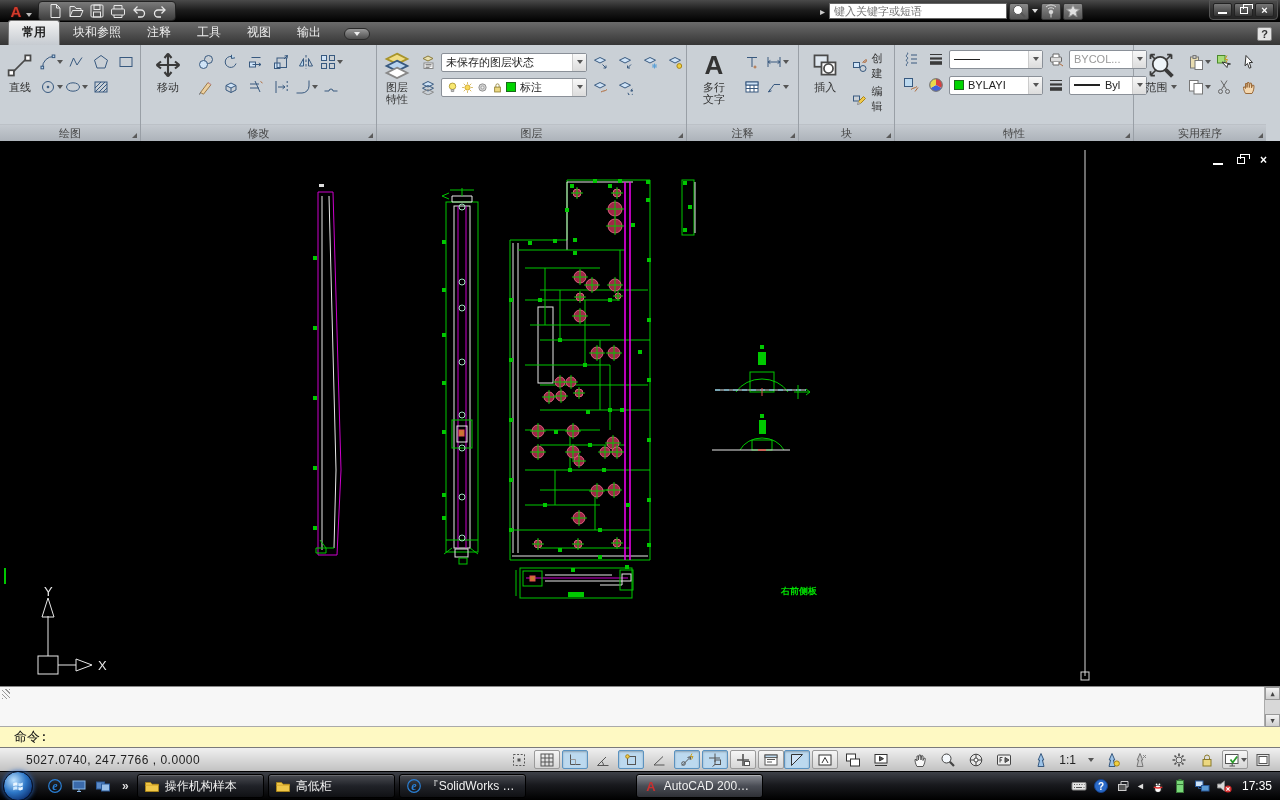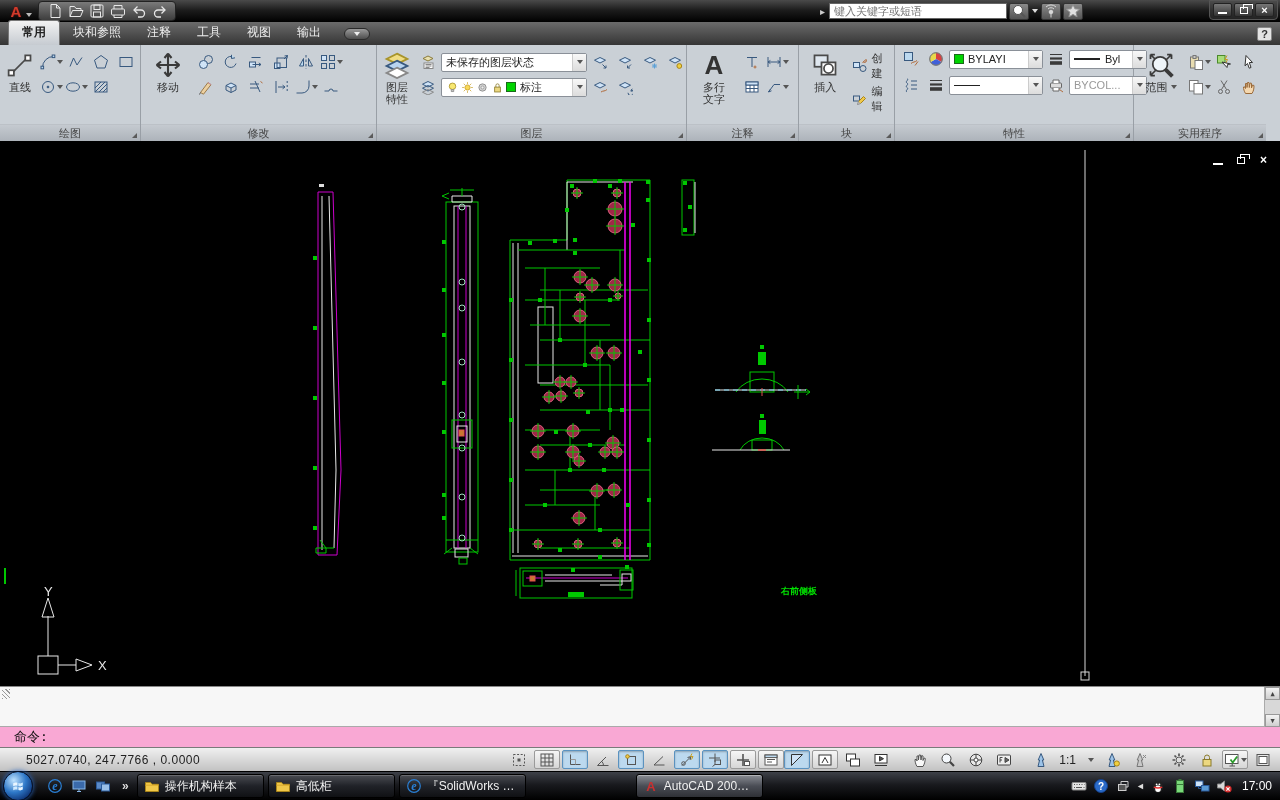--- a/index.html
+++ b/index.html
@@ -57,21 +57,21 @@
 .canvas svg{position:absolute;top:0;left:0}
 .docwin{position:absolute;top:13px;right:10px;display:flex;gap:10px;align-items:center}
 .dw-btn{width:13px;height:12px;display:flex;align-items:center;justify-content:center;color:#fff;font-size:12px;font-weight:bold}
 
 
 .cmd{position:absolute;top:686px;left:0;width:1280px;height:61px;background:#f0f0f0;border-top:1px solid #888;font-family:"DejaVu Sans Mono",monospace;font-size:13px;color:#111}
 .cmd-hist{position:absolute;top:0;left:0;right:16px;height:40px;background:#f7f7f7;border-bottom:1px solid #aaa;padding:1px 4px 0 14px;line-height:19px;white-space:pre;overflow:hidden}
 .cmd-grip{position:absolute;left:2px;top:2px;width:8px;height:10px;background:repeating-linear-gradient(45deg,#999 0 1px,transparent 1px 3px)}
 .cmd-scroll{position:absolute;right:0;top:0;width:16px;height:40px;background:#d8d8d8;border-left:1px solid #aaa;display:flex;flex-direction:column;justify-content:space-between}
 .cmd-arrow{height:13px;background:linear-gradient(#f4f4f4,#cfcfcf);border:1px solid #999;font-size:7px;color:#444;display:flex;align-items:center;justify-content:center}
-.cmd-active{position:absolute;bottom:0;left:0;right:0;height:20px;background:#f9a8d4;padding:1px 6px 0 14px}
+.cmd-active{position:absolute;bottom:0;left:0;right:0;height:20px;background:#fef9c3;padding:1px 6px 0 14px}
 
 
 .statusbar{position:absolute;top:747px;left:0;width:1280px;height:24px;background:linear-gradient(#f0f0f0,#c2c2c2);border-top:1px solid #7a7a7a;display:flex;align-items:center;font-size:12px;color:#222}
 .coords{margin-left:26px;width:208px;letter-spacing:.5px}
 .toggles{display:flex;gap:2px;margin-left:287px}
 .st-btn{width:26px;height:19px;border:1px solid #9a9a9a;background:linear-gradient(#f6f6f6,#d6d6d6);border-radius:2px;display:flex;align-items:center;justify-content:center}
 .st-btn.flat{border-color:transparent;background:transparent}
 .st-btn.pressed{background:#bcd9ef;border-color:#5a92c0;box-shadow:inset 0 1px 2px rgba(0,0,0,.25)}
 .st-right{margin-left:auto;display:flex;align-items:center;gap:2px;margin-right:4px}
 .st-gap{width:9px}
@@ -670,20 +670,61 @@
       </div>
       <div class="panel-title">
           <span>块</span>
           <span class="launcher"></span>
         </div>
     </div>
 
     <div class="panel" style="width:239px">
       <div class="panel-body" style="flex-direction:column;gap:4px;align-items:flex-start">
         <div class="btnrow">
+          <span class="sb" data-icon="listic">
+              <svg viewBox="0 0 16 16" width="16" height="16">
+                <g stroke="#38597f" fill="none">
+                  <path d="M4,1.5 c2.5,1.5 -2.5,3 0,4.5 c2.5,1.5 -2.5,3 0,4.5 c2.5,1.5 -2.5,3 0,4.5"></path>
+                  <path d="M8,4 h6 M8,8 h6 M8,12 h6"></path>
+                </g>
+              </svg>
+            </span>
+          <span class="sb" data-icon="lwt">
+              <svg viewBox="0 0 16 16" width="16" height="16">
+                <g stroke="#3a3a3a" fill="none">
+                  <path d="M2,3.5 h12" stroke-width="1"></path>
+                  <path d="M2,7.5 h12" stroke-width="2.2"></path>
+                  <path d="M2,12 h12" stroke-width="3.6"></path>
+                </g>
+              </svg>
+            </span>
+          <div class="combo" style="width:94px">
+            <span class="lt-line" style="height:1px"></span>
+            <span class="cdd">
+                <i></i>
+              </span>
+          </div>
+          <span class="sb" data-icon="printer">
+              <svg viewBox="0 0 16 16" width="16" height="16">
+                <g fill="none" stroke="#666">
+                  <rect x="2.5" y="6" width="11" height="5" rx="1" fill="#dcdcdc"></rect>
+                  <path d="M5,6 V3 h6 v3" fill="#fff"></path>
+                  <path d="M5,11 v3 h6 v-3" fill="#fff"></path>
+                  <path d="M11.5,12.5 l3.5,2.5" stroke="#b06a3a"></path>
+                </g>
+              </svg>
+            </span>
+          <div class="combo" style="width:78px">
+            <span class="gray">BYCOL...</span>
+            <span class="cdd">
+                <i></i>
+              </span>
+          </div>
+        </div>
+        <div class="btnrow">
           <span class="sb" data-icon="matchprops">
               <svg viewBox="0 0 16 16" width="16" height="16">
                 <g fill="none">
                   <rect x="1.5" y="1.5" width="8" height="8" fill="#bcd9ef" stroke="#38597f"></rect>
                   <path d="M8,12.5 c2,-2 4,-1 6,-3" stroke="#b06a3a"></path>
                   <path d="M12,14.5 l3,-4" stroke="#b06a3a"></path>
                 </g>
               </svg>
             </span>
           <span class="sb" data-icon="colorwheel">
@@ -709,61 +750,20 @@
                 <g stroke="#3a3a3a" fill="none">
                   <path d="M2,3.5 h12" stroke-width="1"></path>
                   <path d="M2,7.5 h12" stroke-width="2.2"></path>
                   <path d="M2,12 h12" stroke-width="3.6"></path>
                 </g>
               </svg>
             </span>
           <div class="combo" style="width:78px">
             <span class="lt-line"></span>
             <span>Byl</span>
-            <span class="cdd">
-                <i></i>
-              </span>
-          </div>
-        </div>
-        <div class="btnrow">
-          <span class="sb" data-icon="listic">
-              <svg viewBox="0 0 16 16" width="16" height="16">
-                <g stroke="#38597f" fill="none">
-                  <path d="M4,1.5 c2.5,1.5 -2.5,3 0,4.5 c2.5,1.5 -2.5,3 0,4.5 c2.5,1.5 -2.5,3 0,4.5"></path>
-                  <path d="M8,4 h6 M8,8 h6 M8,12 h6"></path>
-                </g>
-              </svg>
-            </span>
-          <span class="sb" data-icon="lwt">
-              <svg viewBox="0 0 16 16" width="16" height="16">
-                <g stroke="#3a3a3a" fill="none">
-                  <path d="M2,3.5 h12" stroke-width="1"></path>
-                  <path d="M2,7.5 h12" stroke-width="2.2"></path>
-                  <path d="M2,12 h12" stroke-width="3.6"></path>
-                </g>
-              </svg>
-            </span>
-          <div class="combo" style="width:94px">
-            <span class="lt-line" style="height:1px"></span>
-            <span class="cdd">
-                <i></i>
-              </span>
-          </div>
-          <span class="sb" data-icon="printer">
-              <svg viewBox="0 0 16 16" width="16" height="16">
-                <g fill="none" stroke="#666">
-                  <rect x="2.5" y="6" width="11" height="5" rx="1" fill="#dcdcdc"></rect>
-                  <path d="M5,6 V3 h6 v3" fill="#fff"></path>
-                  <path d="M5,11 v3 h6 v-3" fill="#fff"></path>
-                  <path d="M11.5,12.5 l3.5,2.5" stroke="#b06a3a"></path>
-                </g>
-              </svg>
-            </span>
-          <div class="combo" style="width:78px">
-            <span class="gray">BYCOL...</span>
             <span class="cdd">
                 <i></i>
               </span>
           </div>
         </div>
       </div>
       <div class="panel-title">
           <span>特性</span>
           <span class="launcher"></span>
         </div>
@@ -1469,16 +1469,16 @@
         </span>
       <span class="tray-ic" data-icon="spkmute">
           <svg viewBox="0 0 16 16" width="16" height="16">
             <g>
               <path d="M1.5,6 H4.5 L8.5,3 V13 L4.5,10 H1.5 Z" fill="#d8d8d8" stroke="#888"></path>
               <circle cx="12" cy="11" r="3.6" fill="#d83030"></circle>
               <path d="M10.4,9.4 l3.2,3.2 M13.6,9.4 l-3.2,3.2" stroke="#fff" stroke-width="1.2" fill="none"></path>
             </g>
           </svg>
         </span>
-      <span class="clock">17:00</span>
+      <span class="clock">17:35</span>
     </div>
   </div>
 </div>
 
 </body></html>

